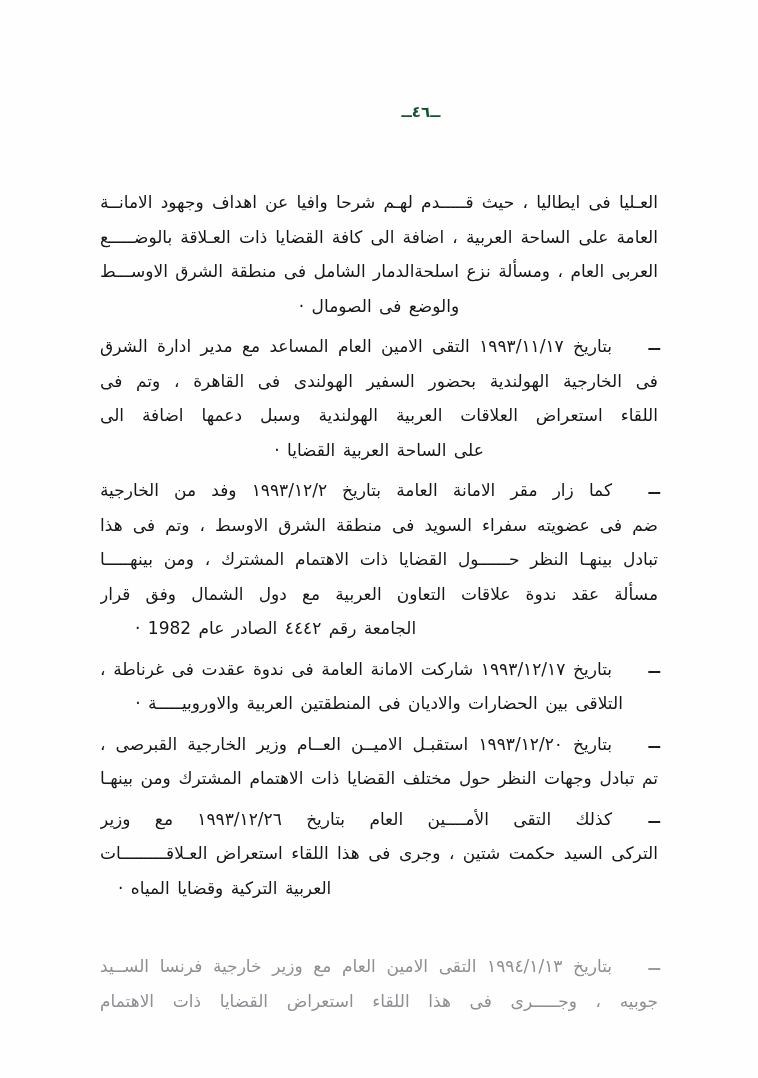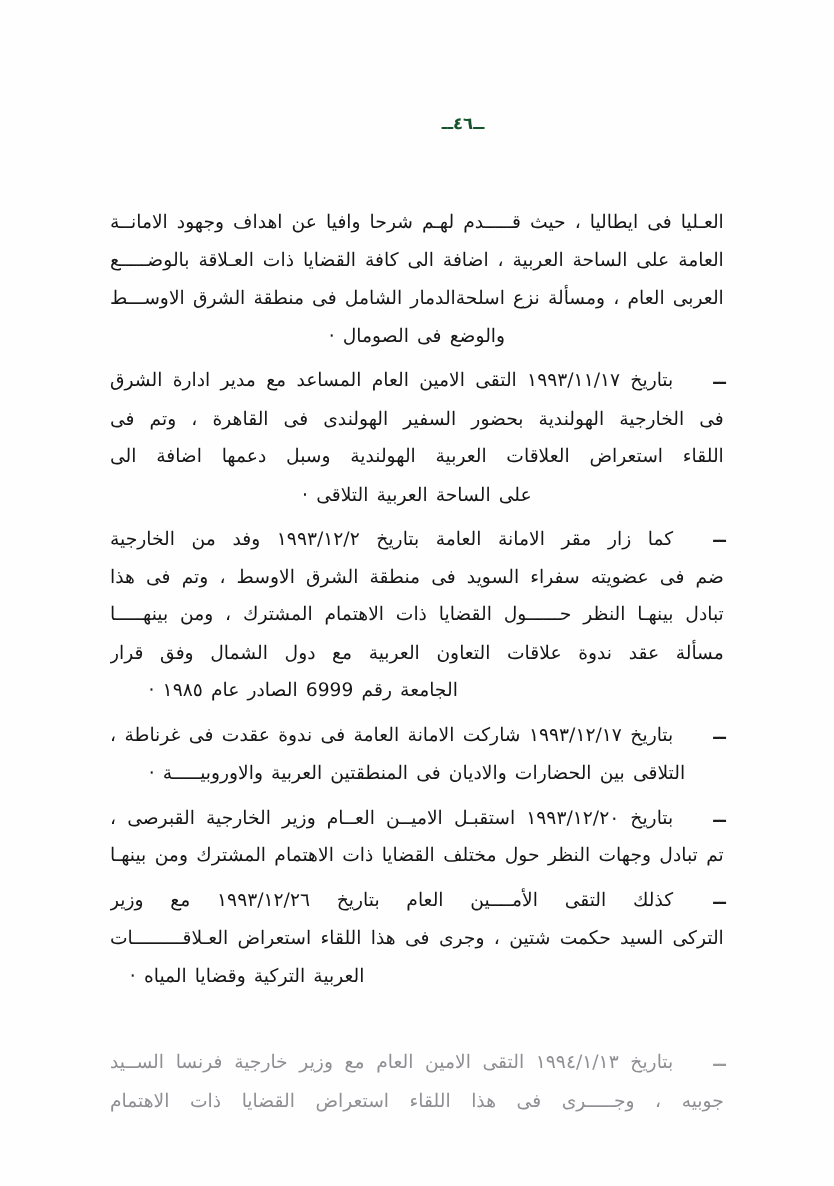--- a/index.html
+++ b/index.html
@@ -100,30 +100,30 @@
       <div class="line just">العامة على الساحة العربية ،  اضافة الى كافة القضايا  ذات العـلاقة بالوضـــــع</div>
       <div class="line just">العربى العام ،  ومسألة نزع اسلحةالدمار الشامل فى منطقة الشرق الاوســـط ،</div>
       <div class="line center">والوضع فى الصومال ·</div>
     </div>
 
     <div class="para bullet">
       <span class="dash-marker">ــ</span>
       <div class="line just first">بتاريخ ١٩٩٣/١١/١٧ التقى الامين العام المساعد مع مدير ادارة الشرق الاوســـط</div>
       <div class="line just">فى الخارجية الهولندية بحضور السفير الهولندى فى القاهرة ،  وتم فى هــــــــذا</div>
       <div class="line just">اللقاء استعراض العلاقات العربية الهولندية وسبل دعمها  اضافة الى المستجدات</div>
-      <div class="line center">على الساحة العربية التلاقى ·</div>
+      <div class="line center">على الساحة العربية القضايا ·</div>
     </div>
 
     <div class="para bullet">
       <span class="dash-marker">ــ</span>
       <div class="line just first">كما زار مقر الامانة العامة بتاريخ ١٩٩٣/١٢/٢ وفد  من الخارجية السويديــــــة</div>
       <div class="line just">ضم فى عضويته سفراء السويد فى منطقة الشرق الاوسط ، وتم فى هذا اللقـــــــاء</div>
       <div class="line just">تبادل بينهـا النظر  حــــــول القضايا  ذات الاهتمام المشترك ،  ومن بينهـــــا</div>
       <div class="line just">مسألة عقد ندوة علاقات التعاون العربية مع دول الشمال وفق قرار  مجلـــــــس</div>
-      <div class="line pull-left">الجامعة  رقم 6999 الصادر عام ١٩٨٥ ·</div>
+      <div class="line pull-left">الجامعة  رقم ٤٤٤٢ الصادر عام 1982 ·</div>
     </div>
 
     <div class="para bullet">
       <span class="dash-marker">ــ</span>
       <div class="line just first">بتاريخ ١٩٩٣/١٢/١٧ شاركت الامانة العامة فى ندوة عقدت فى غرناطة ،  حـــول</div>
       <div class="line center">التلاقى بين الحضارات والاديان فى المنطقتين العربية والاوروبيـــــة ·</div>
     </div>
 
     <div class="para bullet">
       <span class="dash-marker">ــ</span>

